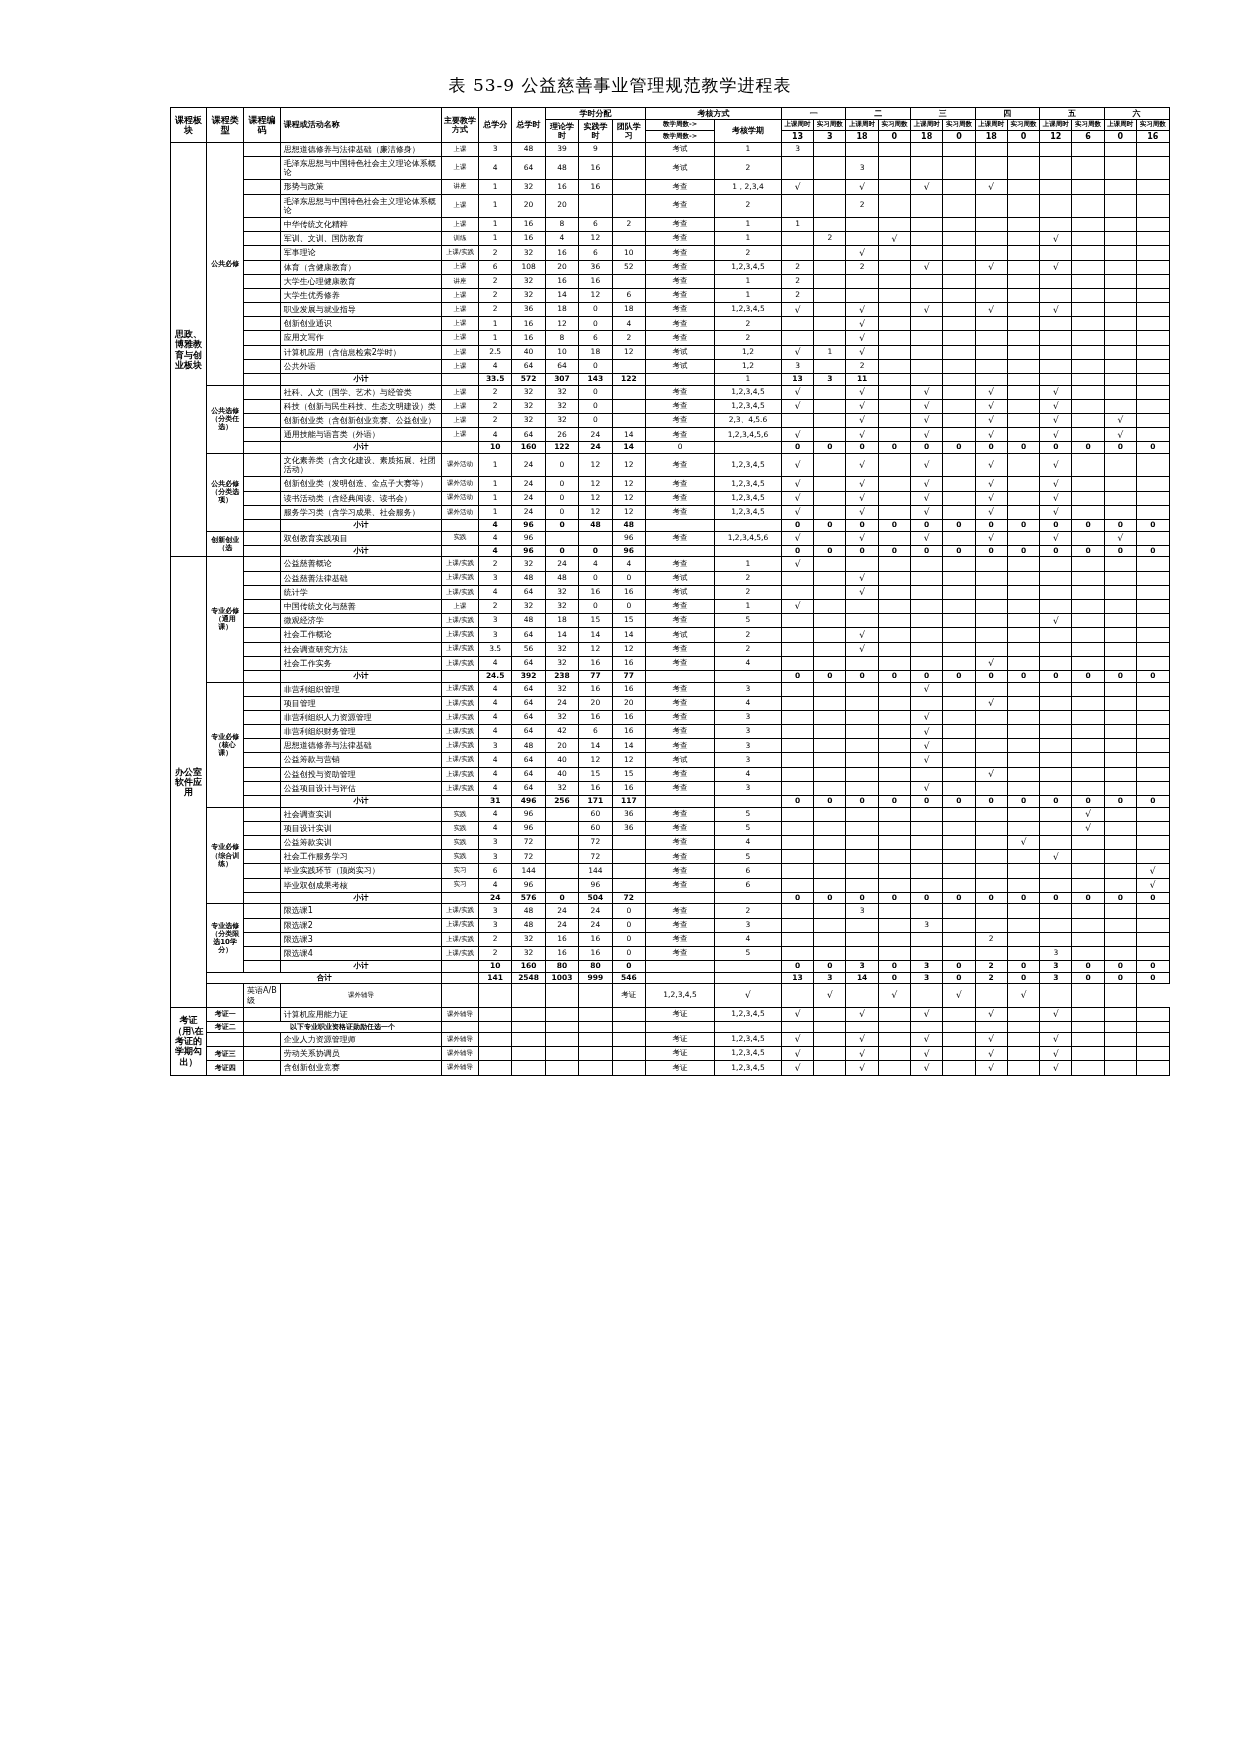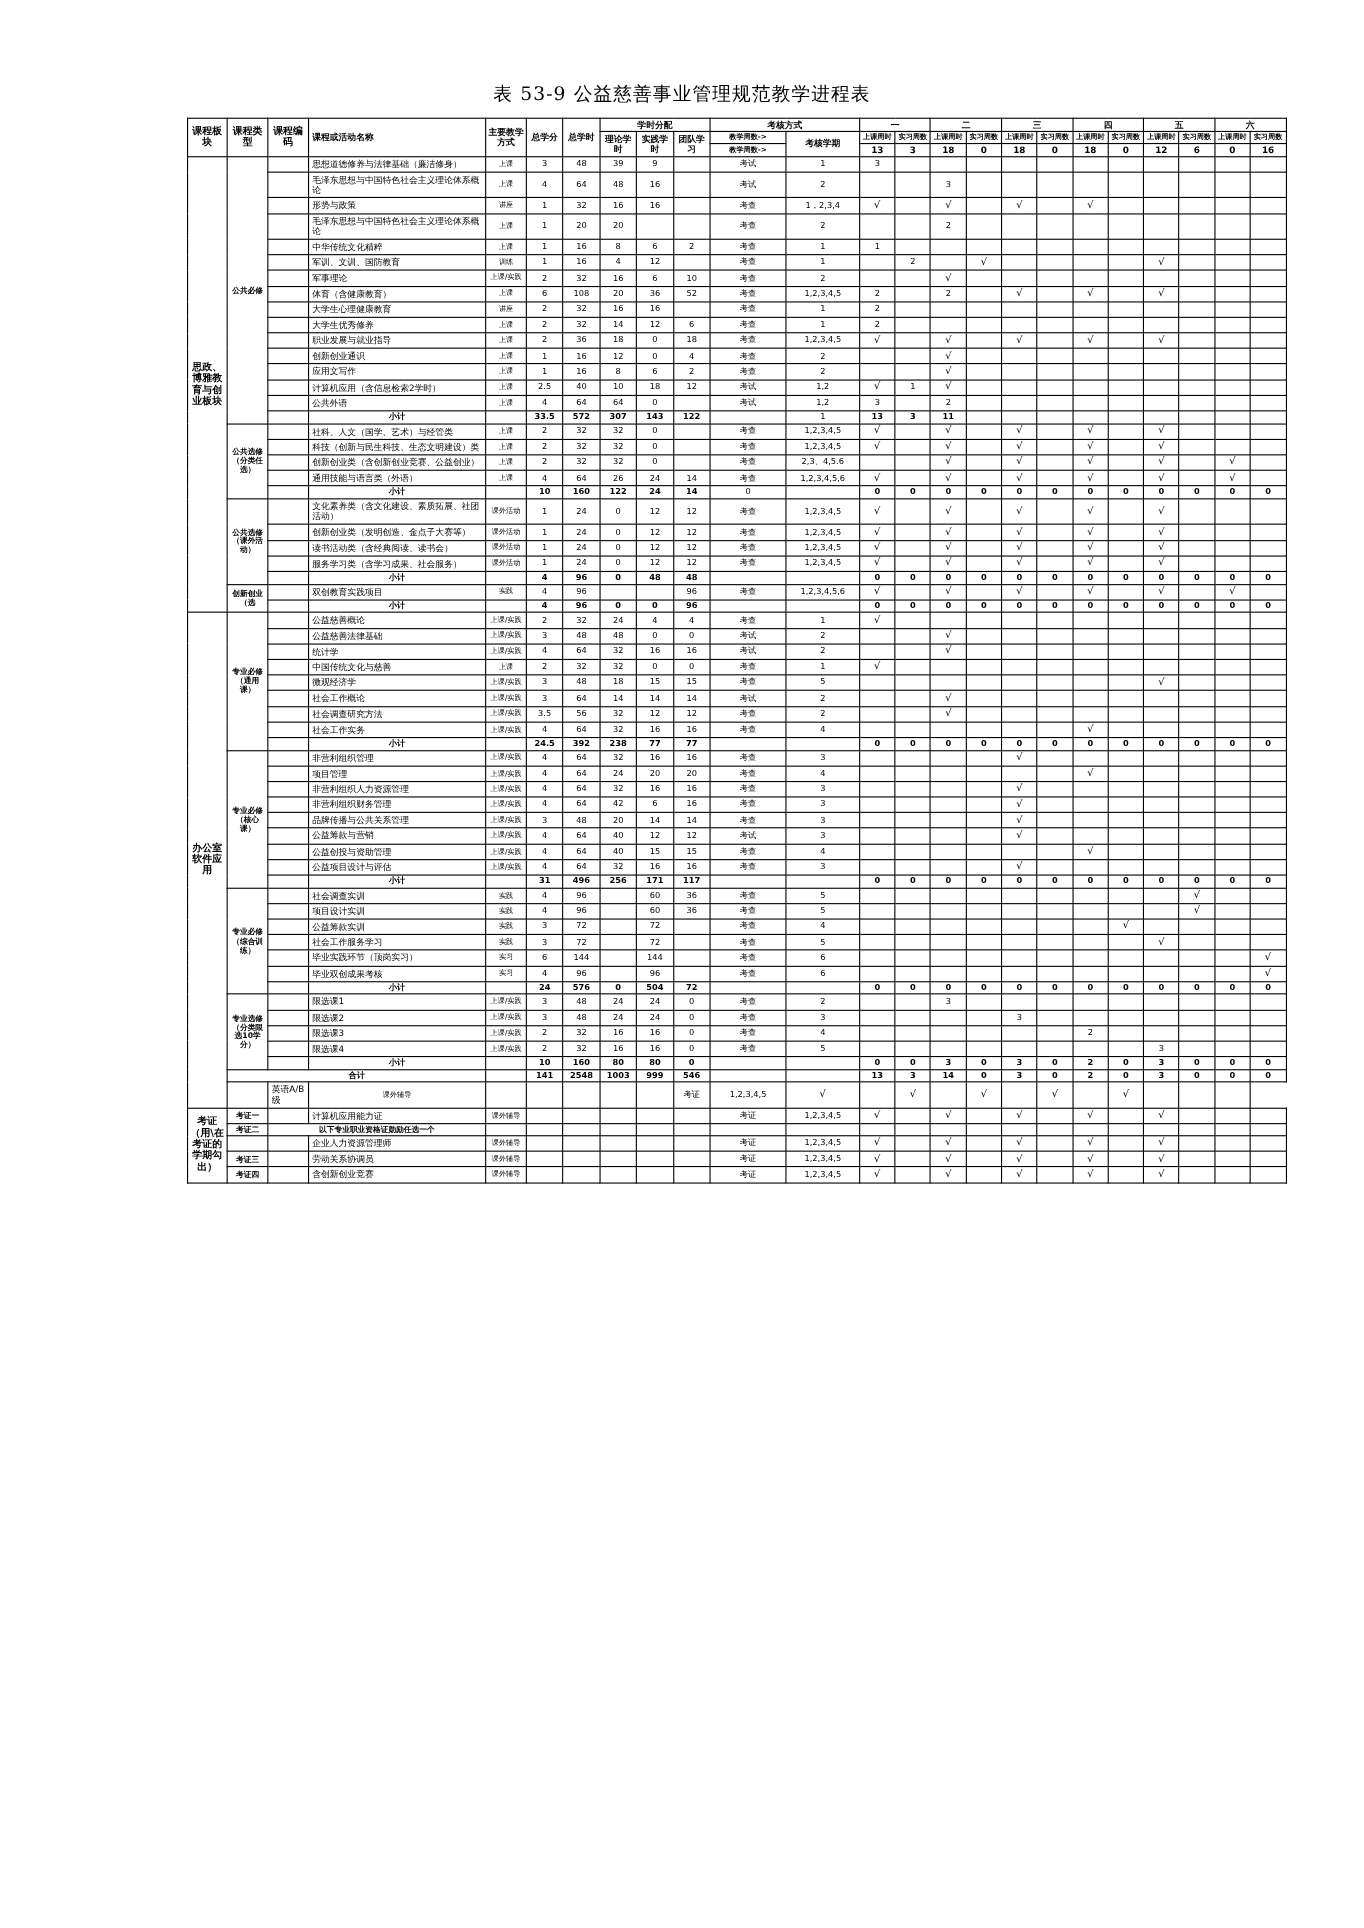--- a/index.html
+++ b/index.html
@@ -605,21 +605,21 @@
             <td class="sub">0</td>
             <td class="sub">0</td>
             <td class="sub">0</td>
             <td class="sub">0</td>
             <td class="sub">0</td>
             <td class="sub">0</td>
             <td class="sub">0</td>
             <td class="sub">0</td>
           </tr>
           <tr>
-            <td rowspan="5" class="vhead small">公共选修（课外活动）</td>
+            <td rowspan="5" class="vhead small">公共必修（分类选项）</td>
             <td></td>
             <td class="name">文化素养类（含文化建设、素质拓展、社团活动）</td>
             <td class="tiny">课外活动</td>
             <td>1</td>
             <td>24</td>
             <td>0</td>
             <td>12</td>
             <td>12</td>
             <td>考查</td>
             <td>1,2,3,4,5</td>
@@ -1091,21 +1091,21 @@
             <td></td>
             <td></td>
             <td></td>
             <td></td>
             <td></td>
             <td></td>
             <td></td>
           </tr>
           <tr>
             <td></td>
-            <td class="name">品牌传播与公共关系管理</td>
+            <td class="name">思想道德修养与法律基础</td>
             <td class="tiny">上课/实践</td>
             <td>3</td>
             <td>48</td>
             <td>20</td>
             <td>14</td>
             <td>14</td>
             <td>考查</td>
             <td>3</td>
             <td></td>
             <td></td>

